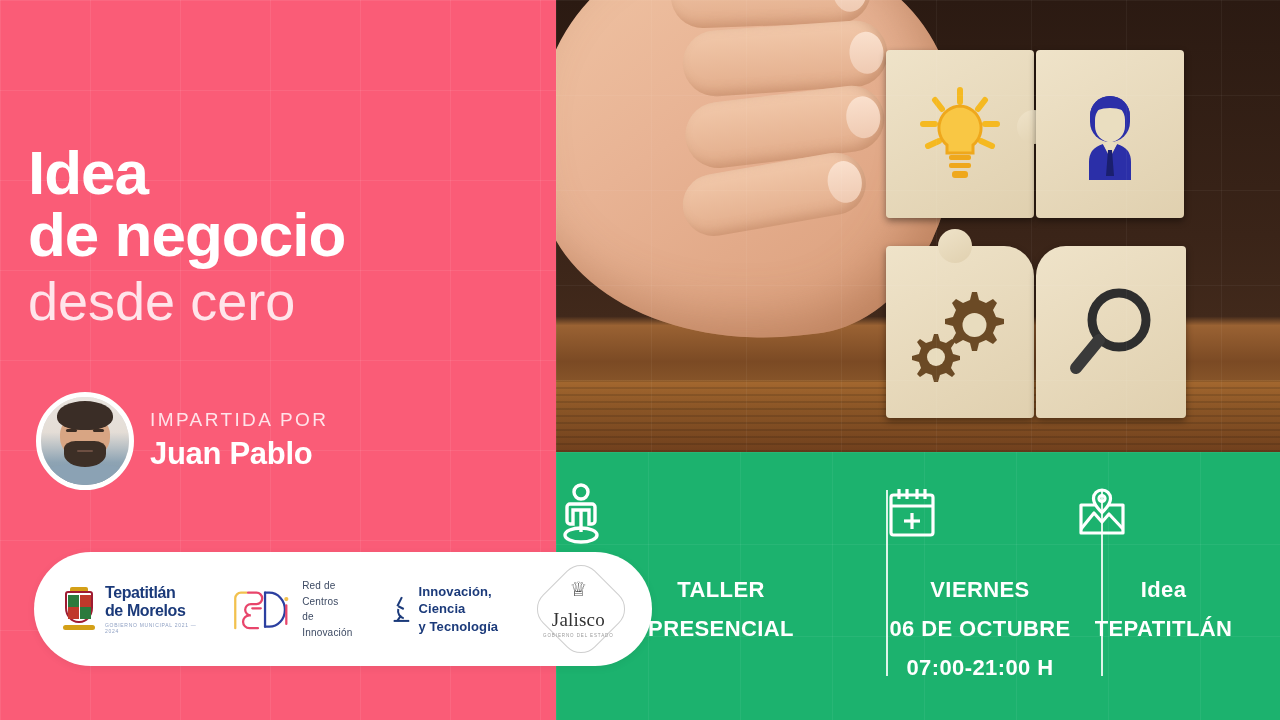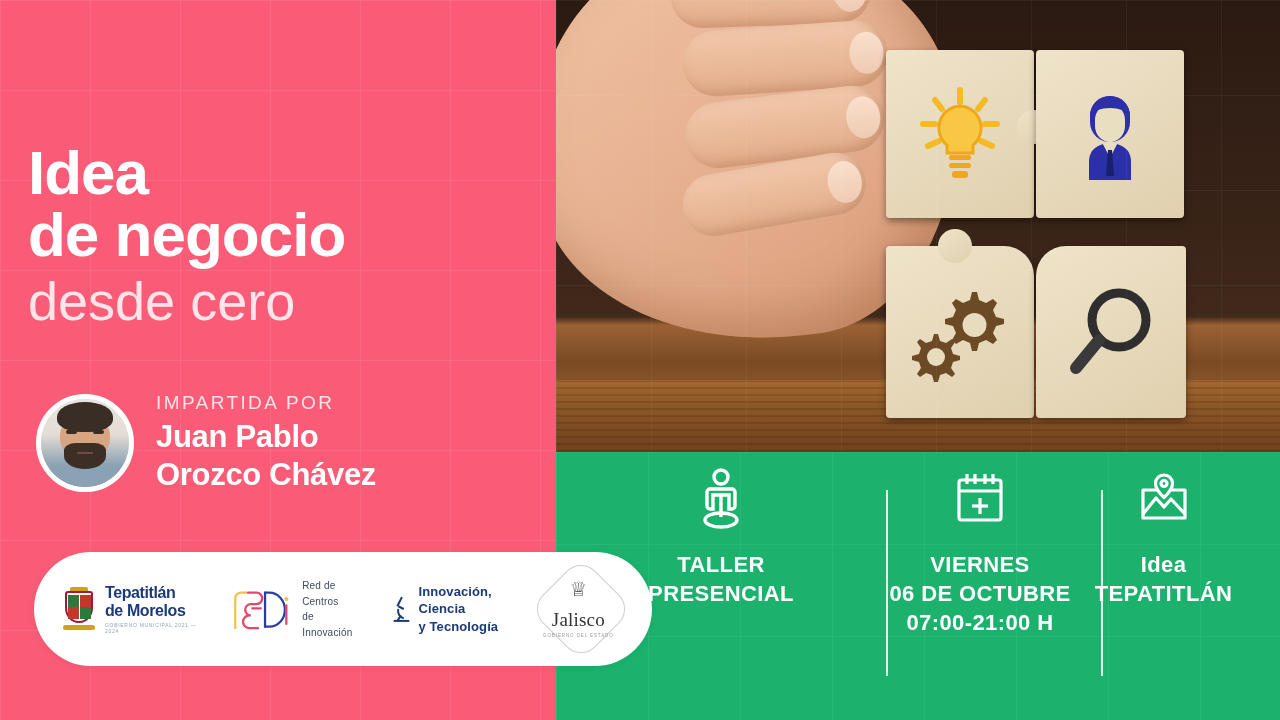--- a/index.html
+++ b/index.html
@@ -69,21 +69,21 @@
     background:#3d2f26; border-radius:28% 28% 50% 50%;
   }
   .avatar .mouth {
     position:absolute; left:41%; top:60%; width:18%; height:3%;
     background:#6d4f42; border-radius:2px;
   }
   .avatar .shirt {
     position:absolute; left:4%; top:76%; width:92%; height:26%;
     background:#8ba2b4; border-radius:36% 36% 0 0;
   }
-  .speaker-text { margin-left:22px; }
+  .speaker-text { margin-left:16px; }
   .imparted-by {
     color:#FFE3E9; font-size:19px; letter-spacing:2.4px; font-weight:500;
     margin-bottom:4px;
   }
   .speaker-name {
     color:#fff; font-size:31px; font-weight:bold; line-height:1.22;
     letter-spacing:-0.3px;
   }
 
   
@@ -220,21 +220,21 @@
   .green-panel .grid-overlay { background-size:92px 92px;
     background-image:
       linear-gradient(to right, rgba(255,255,255,0.055) 1px, transparent 1px),
       linear-gradient(to bottom, rgba(255,255,255,0.055) 1px, transparent 1px); }
   .info-row {
     position:absolute; left:0; top:0; width:724px; height:268px;
     display:flex; align-items:flex-start;
   }
   .info-col {
     position:relative; display:flex; flex-direction:column;
-    align-items:center; padding-top:16px; text-align:center;
+    padding-top:31px; text-align:center;gap:10px;
   }
   .col-taller { width:330px; }
   .col-fecha  { width:188px; }
   .col-lugar  { width:179px; }
   .info-icon { height:62px; margin-bottom:20px; display:flex; align-items:center; }
   .info-text {
     color:#fff; font-size:22px; font-weight:bold; line-height:1.32;
     letter-spacing:0.4px;
   }
   .vdiv {
@@ -265,21 +265,20 @@
         <div class="skin"></div>
         <div class="hair"></div>
         <div class="brow-l"></div>
         <div class="brow-r"></div>
         <div class="beard"></div>
         <div class="mouth"></div>
       </div>
       <div class="speaker-text">
         <div class="imparted-by">IMPARTIDA POR</div>
         <div class="speaker-name">Juan Pablo</div>
-        <div class="speaker-name">Orozco Chávez</div>
       </div>
     </div>
   </div>
 
   <div class="photo">
     <div class="tabletop"></div>
 
     <div class="hand">
       <div class="finger f1">
         <div class="nail" style="right:4px;top:11px;"></div>

